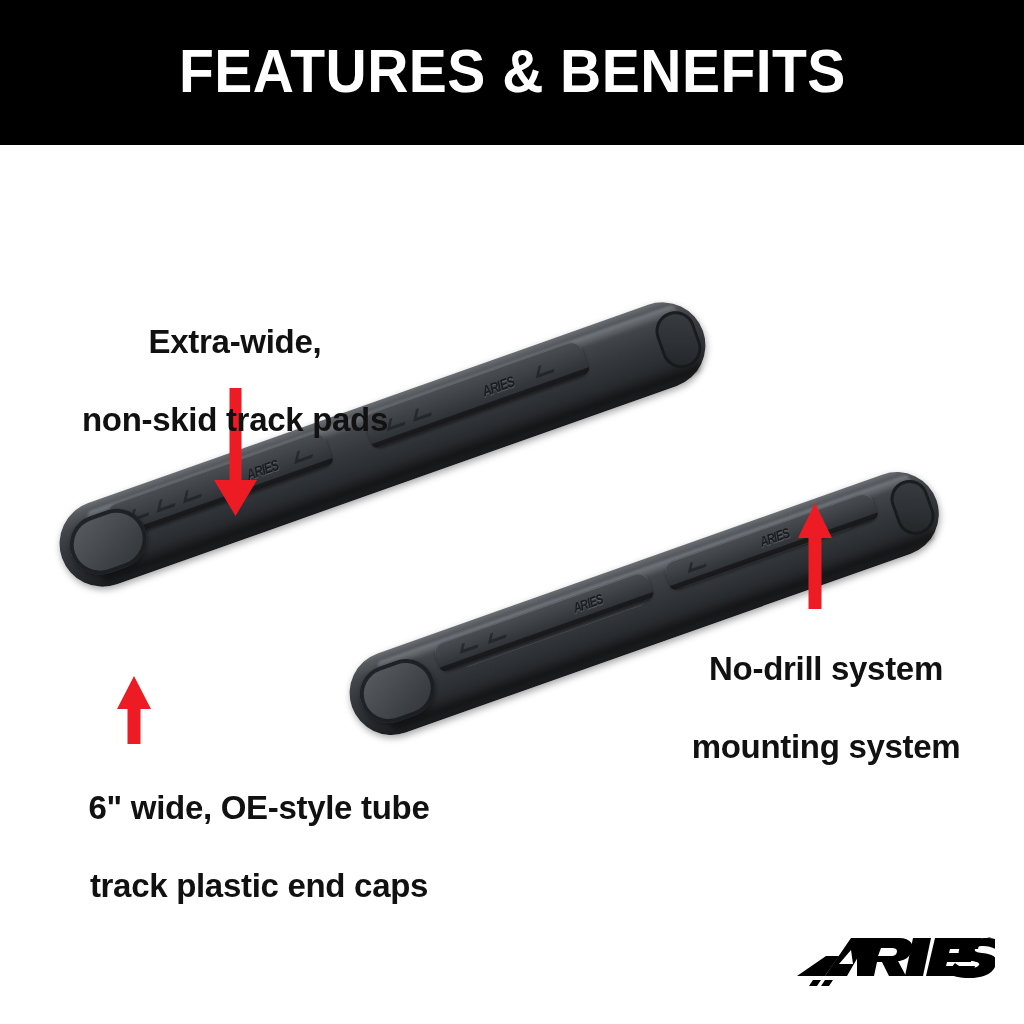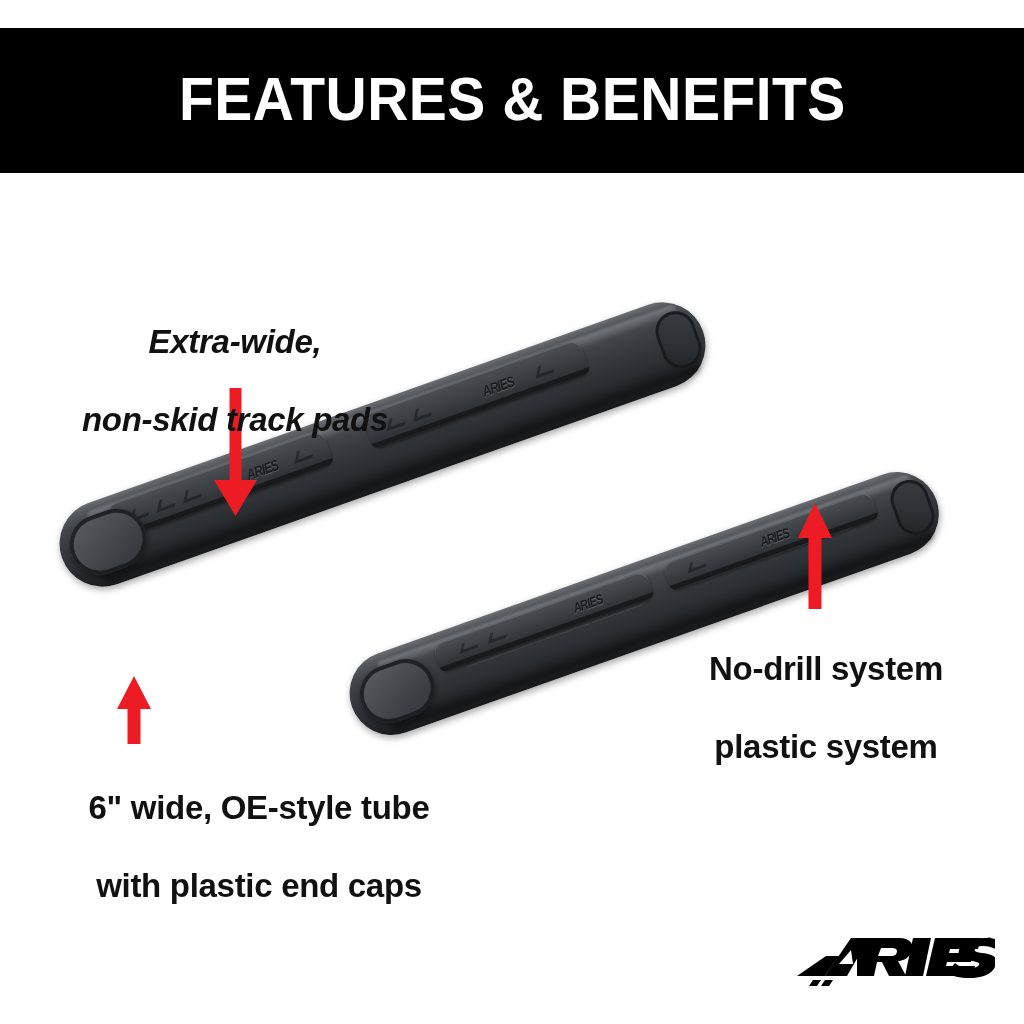--- a/index.html
+++ b/index.html
@@ -10,21 +10,21 @@
     font-family:"Liberation Sans", sans-serif;
     overflow:hidden;
     position:relative;
   }
   #stage{position:relative;width:1024px;height:1024px;background:#fff;overflow:hidden;}
 
   
   .header-bar{
     position:absolute;left:0;top:0;width:1024px;height:145px;
     background:#000000;
-    display:flex;align-items:center;justify-content:center;margin-top:28px;
+    display:flex;align-items:center;justify-content:center;
   }
   .header-title{
     color:#ffffff;
     font-family:"Liberation Sans", sans-serif;
     font-weight:700;
     font-size:62px;
     letter-spacing:0.5px;
     line-height:1;
     transform:scaleX(0.92);
     transform-origin:center center;
@@ -222,33 +222,33 @@
       <path d="M26 0 L43 33 L32.5 33 L32.5 68 L19.5 68 L19.5 33 L9 33 Z" fill="#ED1C24"></path>
     </svg>
   </div>
 
   <div class="arrow" style="left:789px; top:503px; width:52px; height:106px;">
     <svg width="52" height="106" viewBox="0 0 52 106" aria-hidden="true">
       <path d="M26 0 L43 35 L32.5 35 L32.5 106 L19.5 106 L19.5 35 L9 35 Z" fill="#ED1C24"></path>
     </svg>
   </div>
 
-  <div class="callout center" style="left:40px; top:284px; width:390px;font-style:italic;">
+  <div class="callout center" style="left:40px; top:284px; width:390px;">
     <div>Extra-wide,</div>
     <div>non-skid track pads</div>
   </div>
 
   <div class="callout center" style="left:18px; top:750px; width:482px;">
     <div>6" wide, OE-style tube</div>
-    <div>with plastic end caps</div>
+    <div>track plastic end caps</div>
   </div>
 
   <div class="callout center" style="left:648px; top:611px; width:356px;">
     <div>No-drill system</div>
-    <div>plastic system</div>
+    <div>mounting system</div>
   </div>
 
   <div class="logo">
     <svg width="200" height="56" viewBox="0 0 200 56" aria-hidden="true">
       <g fill="#000000">
 
         <path d="M2 46 L30 46 L44 26 L31 26 Z"></path>
         <path d="M24 46 L52 46 L74 8 L56 8 L30 46 Z M44 34 L56 20 L58 34 Z"></path>
         <path d="M18 50 L26 50 L22 56 L14 56 Z"></path>
         <path d="M30 50 L38 50 L34 56 L26 56 Z"></path>

